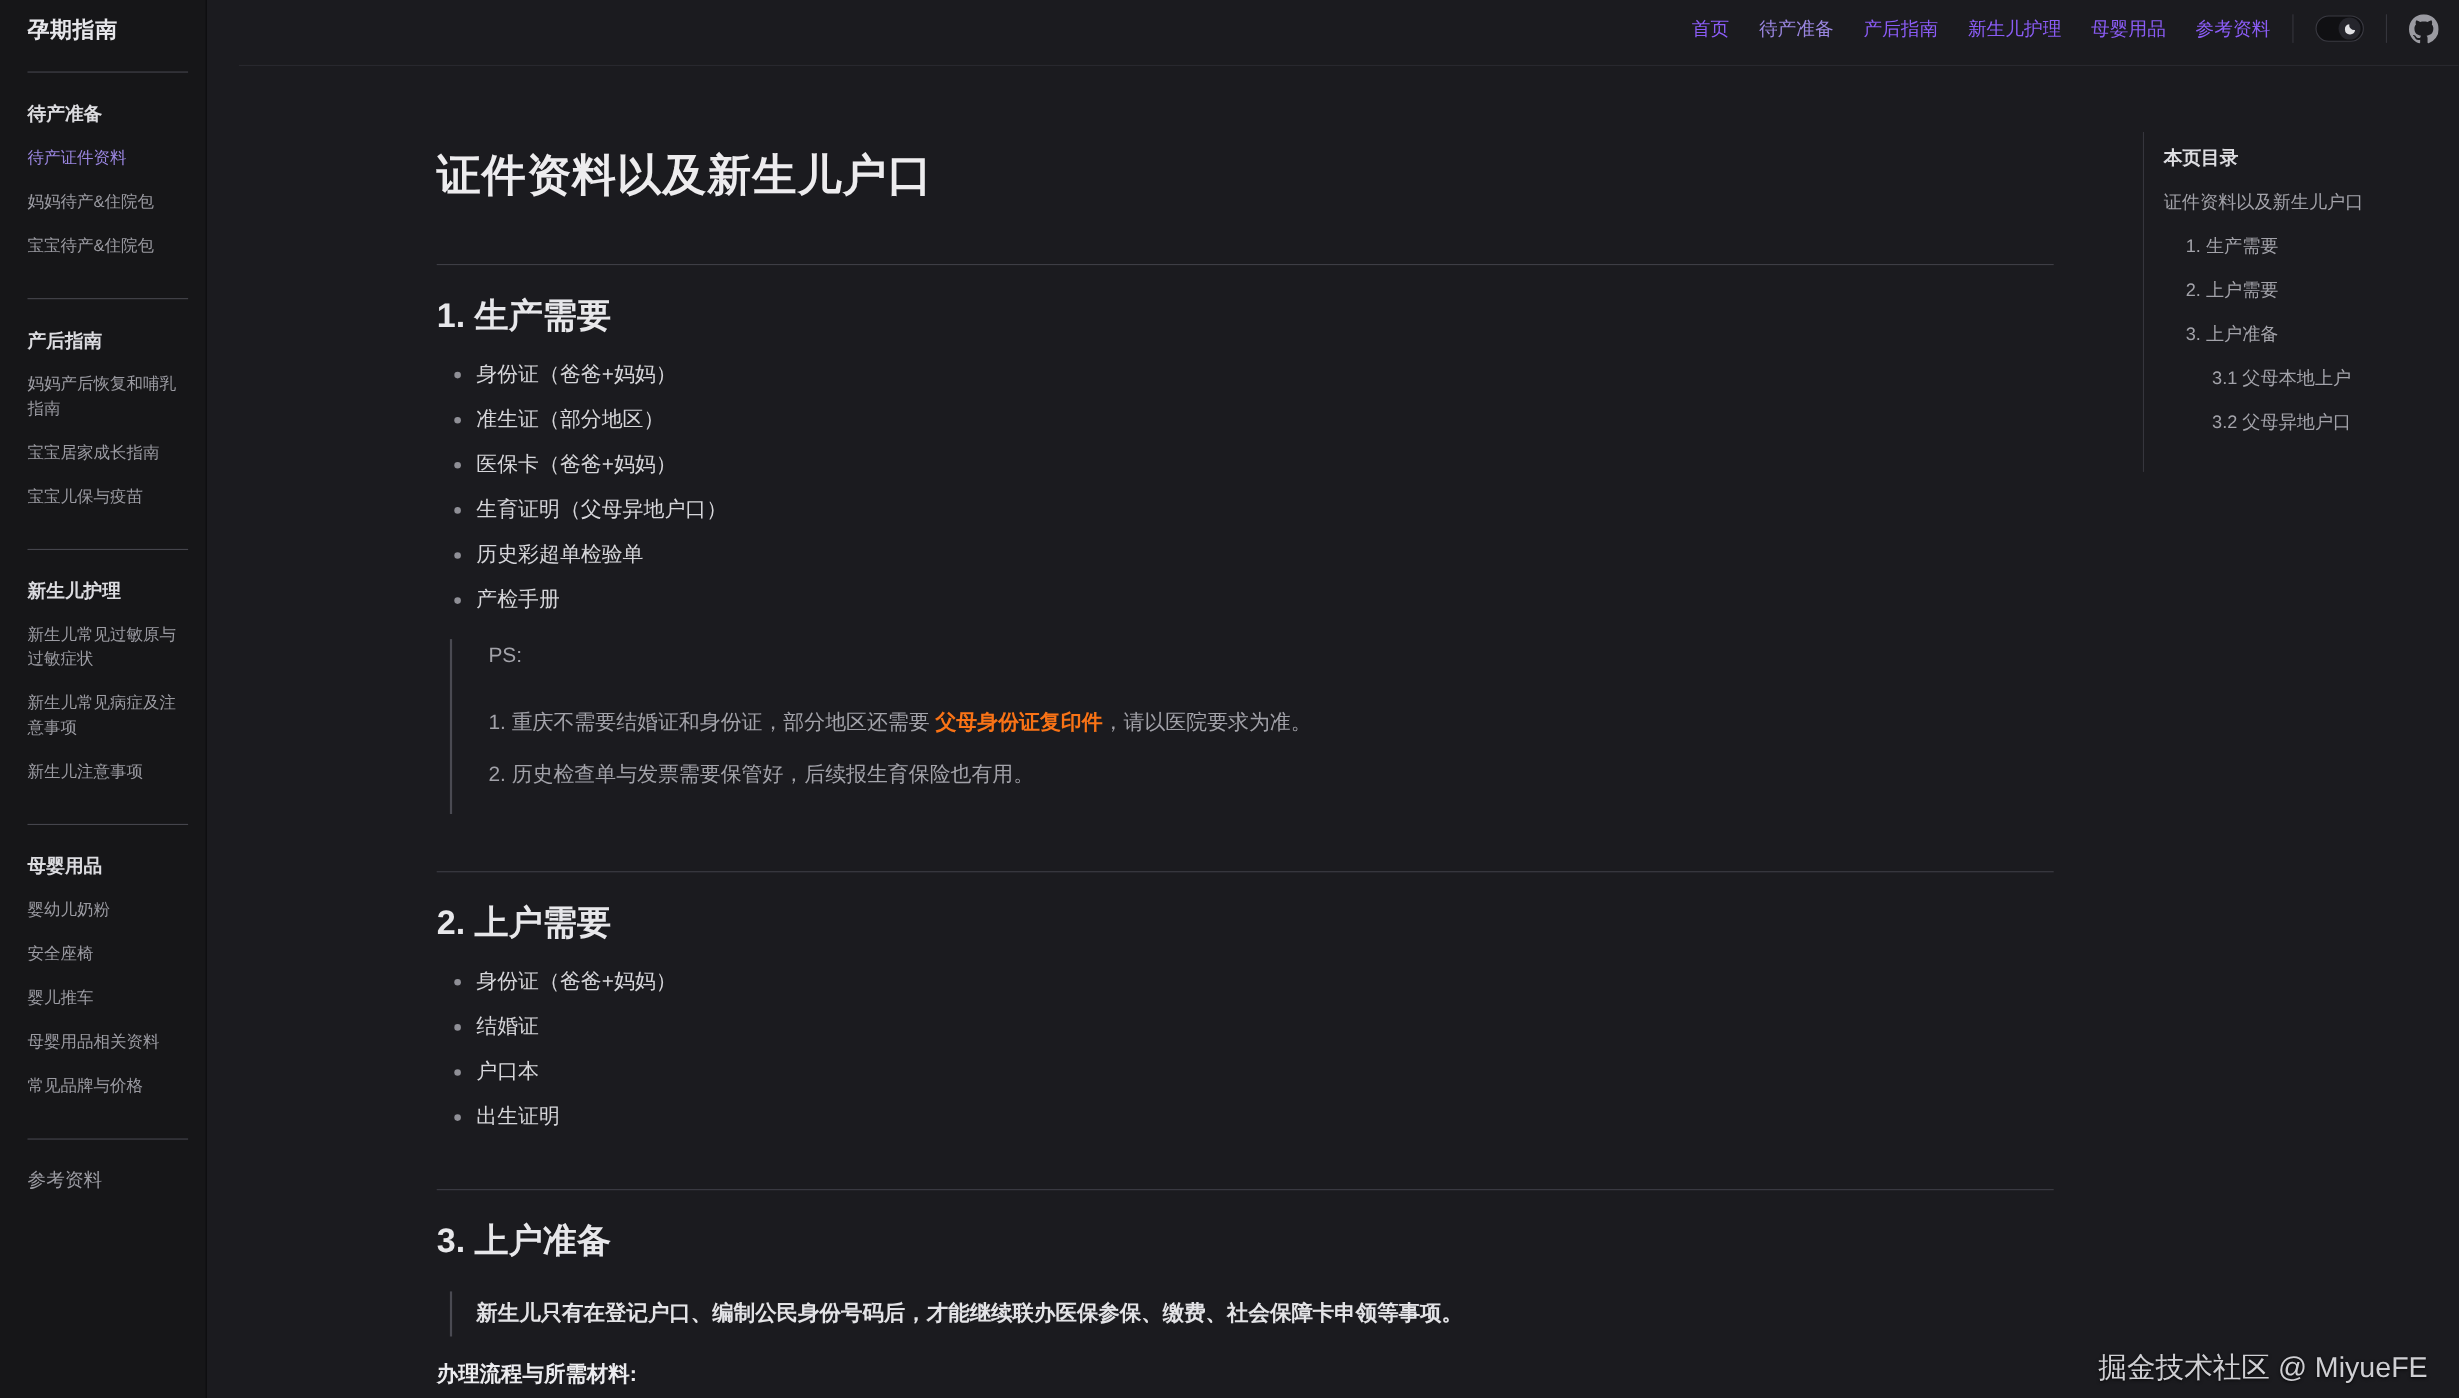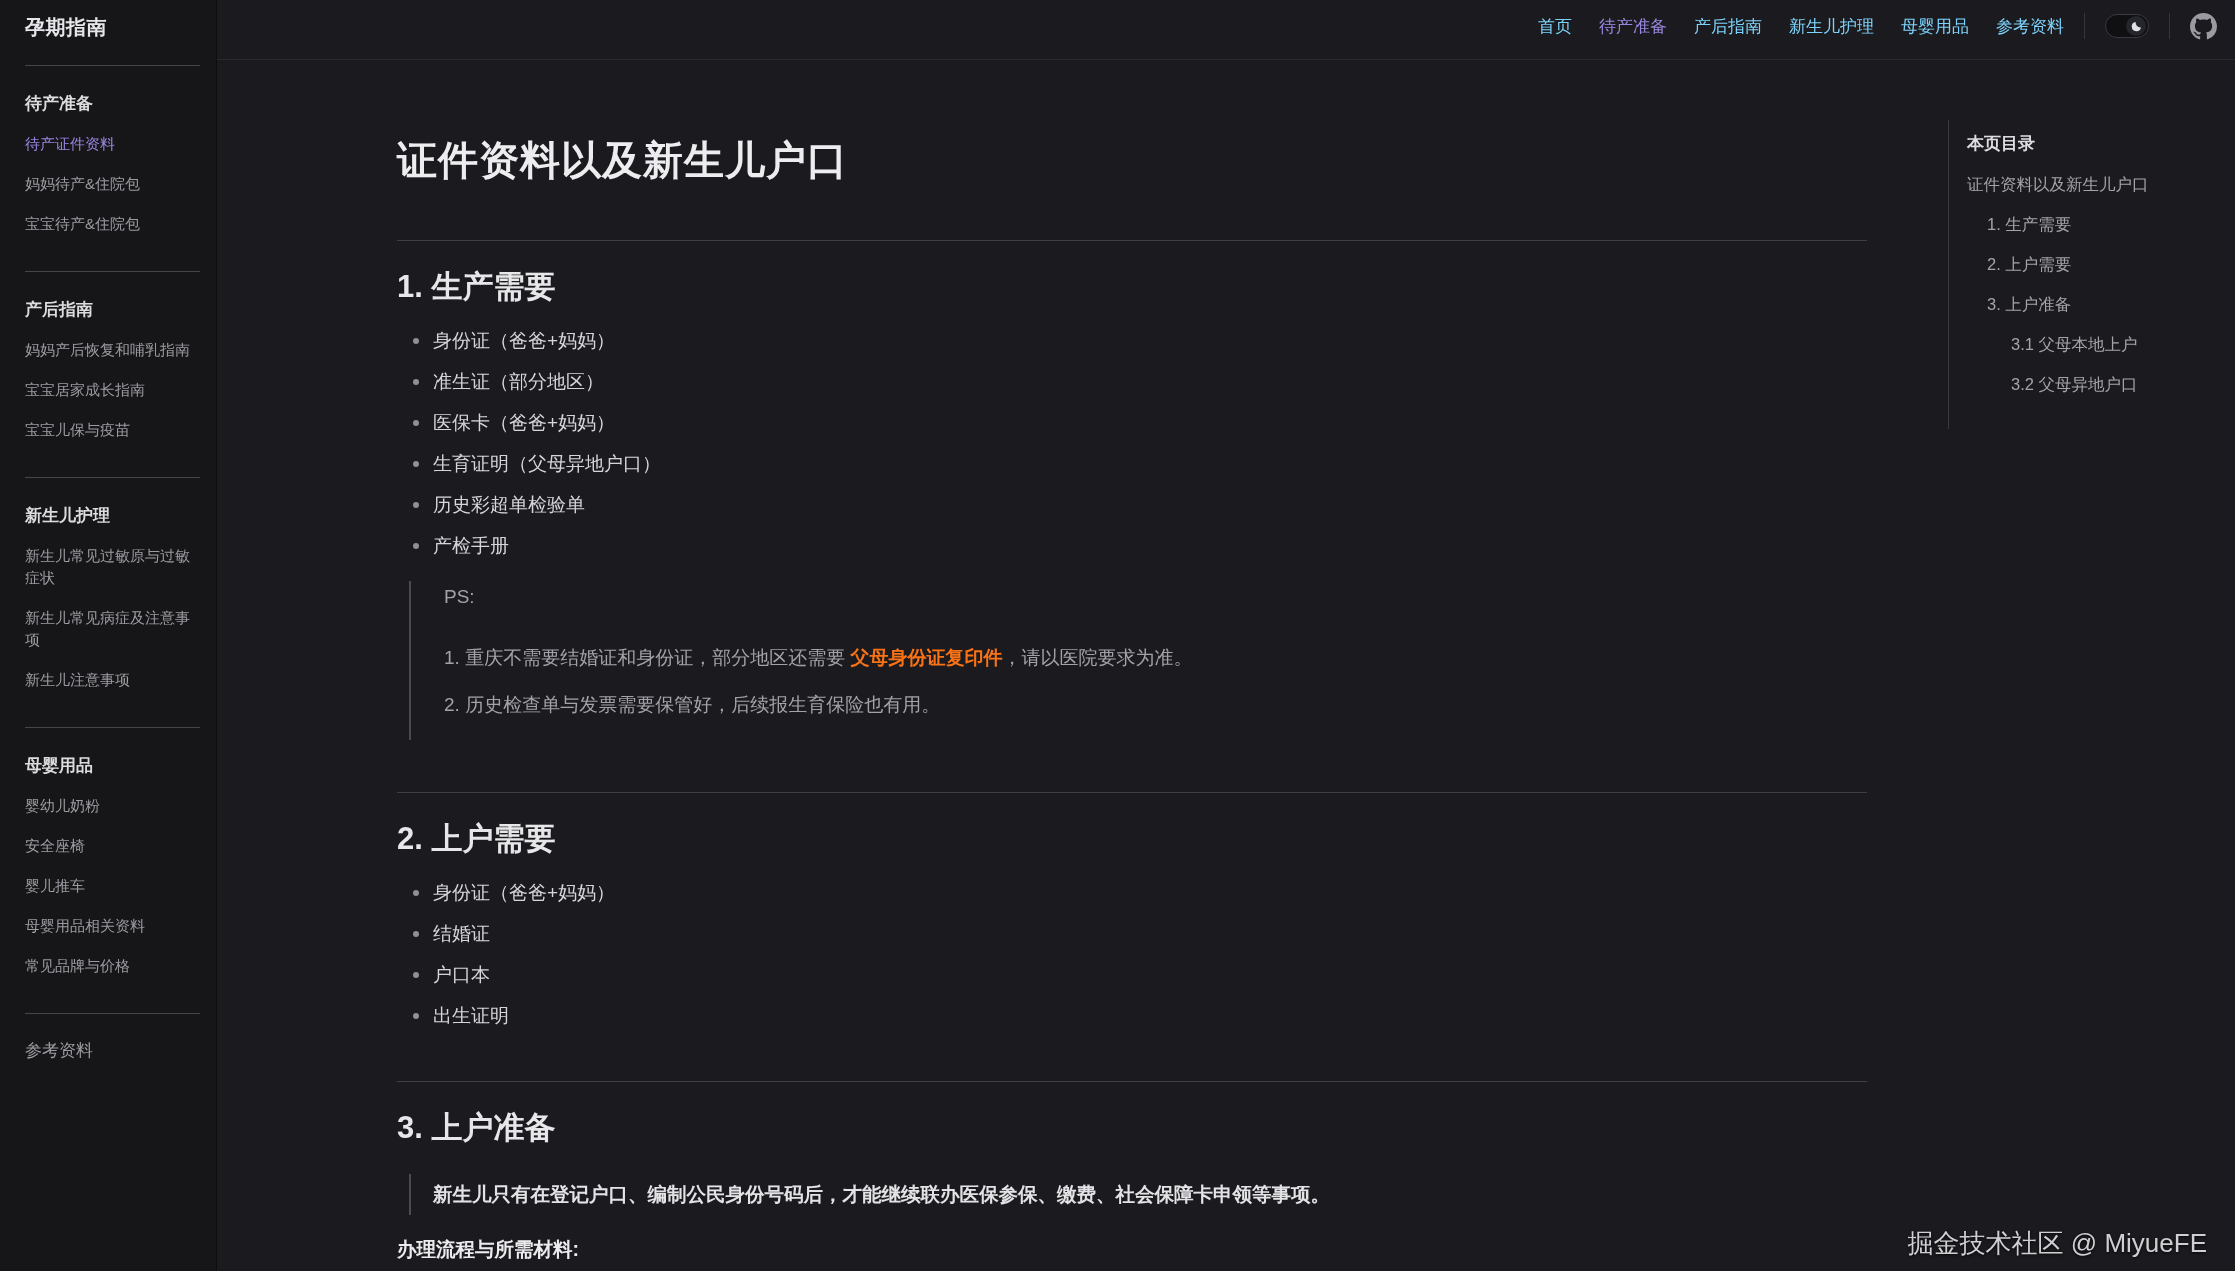--- a/index.html
+++ b/index.html
@@ -6,42 +6,42 @@
   body{
     width:2235px;height:1271px;overflow:hidden;position:relative;
     background:#1b1b1f;color:#d9d9de;
     font-family:"Liberation Sans","DejaVu Sans",sans-serif;
     -webkit-font-smoothing:antialiased;
   }
   a{text-decoration:none;color:inherit;cursor:pointer;}
 
   
   .sidebar{
-    position:fixed;left:0;top:0;bottom:0;width:217px;
+    position:fixed;left:0;top:0;bottom:0;width:188px;
     background:#161618;border-right:1px solid #0d0d10;
     padding:14px 16px 0 25px;box-sizing:border-box;z-index:5;
   }
   .sb-title{font-size:20px;font-weight:bold;color:#e6e6ea;letter-spacing:.5px;}
   .sb-divider{border-top:1px solid #45454c;margin-top:36px;}
   .sb-divider.first{margin-top:24px;}
   .sb-heading{margin-top:26px;font-size:17px;font-weight:bold;color:#dcdce0;}
   .sb-group ul{list-style:none;margin:0;padding:0;}
   .sb-group li{margin:18px 0;font-size:15px;line-height:22px;color:#9b9ba2;cursor:pointer;}
   .sb-group li.active{color:#9a86e0;}
   .sb-lone{margin-top:26px;font-size:17px;line-height:22px;color:#9b9ba2;cursor:pointer;}
 
   
   .navbar{
     position:fixed;left:217px;right:0;top:0;height:60px;
     border-bottom:1px solid #28282e;background:#1b1b1f;
     display:flex;align-items:flex-start;justify-content:flex-end;
     padding:13px 18px 0 0;box-sizing:border-box;z-index:6;
   }
   .nav-links{display:flex;gap:27px;align-items:center;padding-top:2px;}
-  .nav-link{font-size:17px;color:#7dd3fc;}
+  .nav-link{font-size:17px;color:#8b5cf6;}
   .nav-link.active{color:#9a86e0;}
   .vsep{width:1px;height:26px;background:#35353c;margin:0 20px;}
   .theme-toggle{
     position:relative;width:44px;height:24px;border-radius:12px;margin-top:1px;
     background:#101013;border:1px solid #3a3a42;cursor:pointer;padding:0;
   }
   .theme-toggle .knob{
     position:absolute;right:2px;top:1px;width:20px;height:20px;border-radius:50%;
     background:#25252c;display:flex;align-items:center;justify-content:center;
   }

